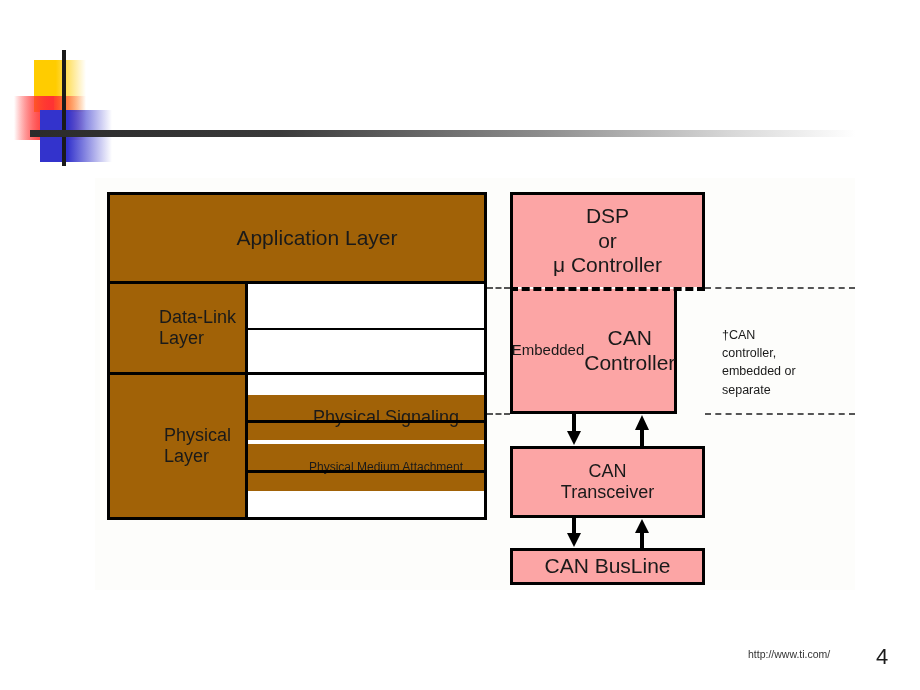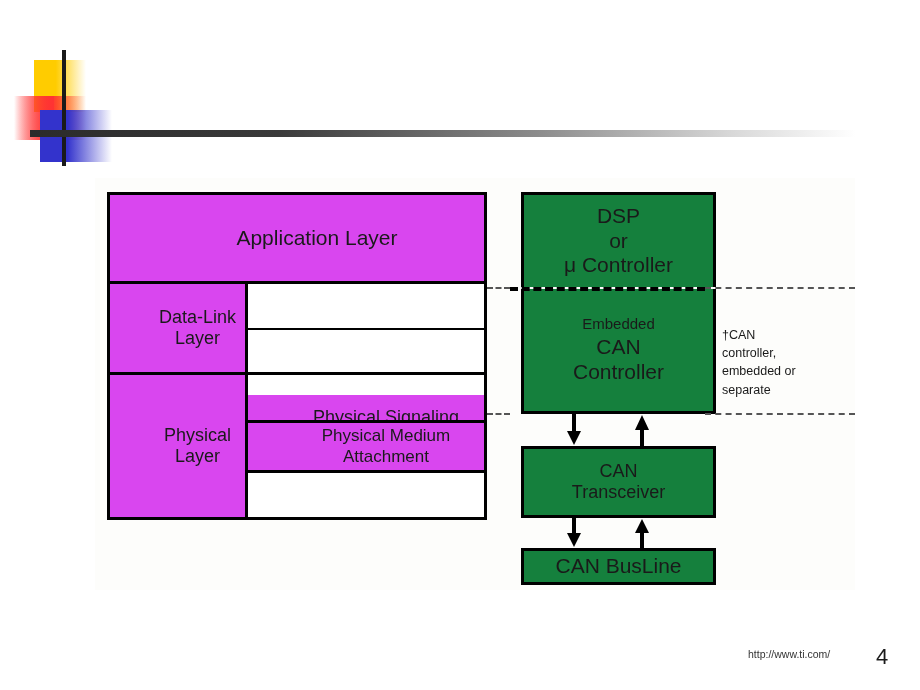--- a/index.html
+++ b/index.html
@@ -40,33 +40,32 @@
   
   .tint {
     position: absolute; left: 95px; top: 178px; width: 760px; height: 412px;
     background: #fdfdfb;
   }
 
   
   .bx {
     position: absolute;
     border: 3px solid #000;
-    background: #15803d;
+    background: #fca5a5;
     display: flex; align-items: center; justify-content: center;
     text-align: center;
     color: #1a1a1a;
     line-height: 1.18;
-    margin-left: 11px;
   }
 
   
   #osi-outer { left: 107px; top: 192px; width: 380px; height: 328px; border: 3px solid #000; position: absolute; background: #fff; }
 
-  .cell { position: absolute; border: 0; background: #d946ef; display: flex;
-          align-items: center; justify-content: center; text-align: center; color: #1a1a1a; line-height: 1.18; padding-left: 40px; }
+  .cell { position: absolute; border: 0; background: #a16207; display: flex;
+          align-items: center; justify-content: center; text-align: left; color: #1a1a1a; line-height: 1.18; padding-left: 40px; }
 
   .hline { position: absolute; background: #000; }
   .vline { position: absolute; background: #000; }
 
   
   .dash-bold {
     position: absolute; height: 0;
     border-top: 4px dashed #000;
   }
   .dash-thin {
@@ -91,21 +90,21 @@
     font-size: 10.5px; color: #333;
   }
   .footer-num {
     position: absolute; left: 876px; top: 644px;
     font-size: 22px; color: #1a1a1a;
   }
 
   .t-lg { font-size: 21px; }
   .t-md { font-size: 18px; }
   .t-sm { font-size: 13.5px; }
-  .t-xs { font-size: 17px; }
+  .t-xs { font-size: 12px; margin-top: 21px; }
 </style>
 </head>
 <body>
 
 <div id="slide">
 
   <div class="logo-yellow"></div>
   <div class="logo-red"></div>
   <div class="logo-red2"></div>
   <div class="logo-blue"></div>
@@ -138,21 +137,21 @@
     <div class="hline" style="left:138px; top:275px; width:236px; height:3px;"></div>
 
 
     <div class="vline" style="left:135px; top:89px; width:3px; height:233px;"></div>
   </div>
 
   <div class="bx t-lg" style="left:510px; top:192px; width:195px; height:95px; border-bottom:none; white-space:pre-line;">DSP
 or
 μ Controller</div>
 
-  <div class="bx" style="left:510px; top:289px; width:195px; height:125px; border-top:none; flex-direction:column;">
+  <div class="bx" style="left:510px; top:289px; width:167px; height:125px; border-top:none; flex-direction:row;">
     <span class="t-sm" style="font-size:15px;">Embedded</span>
     <span class="t-lg" style="white-space:pre-line; margin-top:2px;">CAN
 Controller</span>
   </div>
 
   <div class="dash-bold" style="left:510px; top:287px; width:195px;"></div>
   <div class="dash-thin" style="left:705px; top:287px; width:150px;"></div>
   <div class="dash-thin" style="left:487px; top:287px; width:23px;"></div>
 
   <div class="dash-thin" style="left:705px; top:413px; width:150px;"></div>

